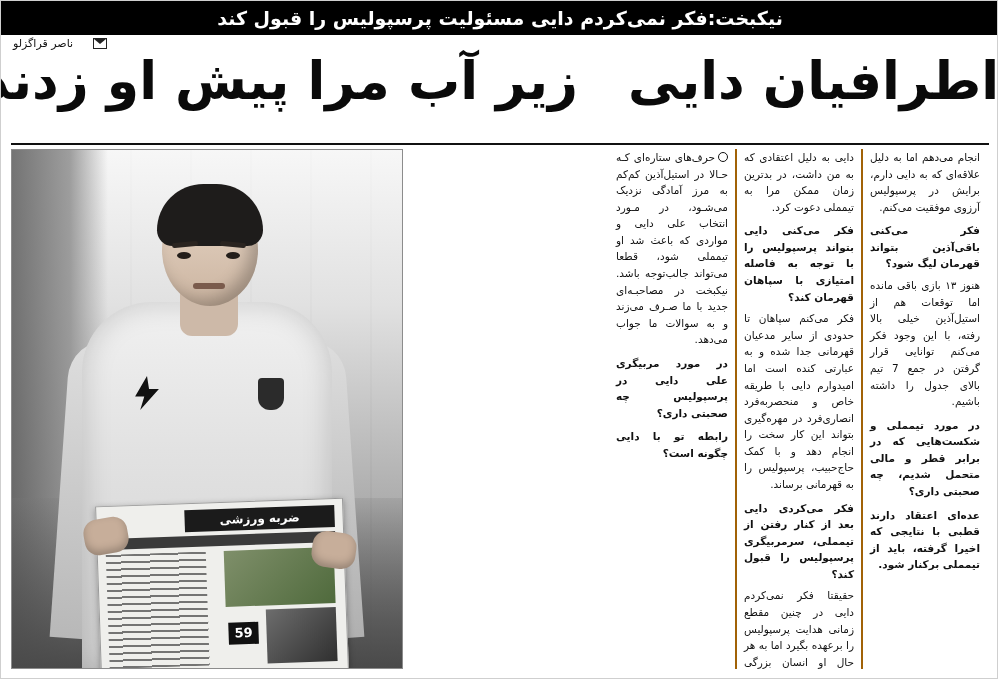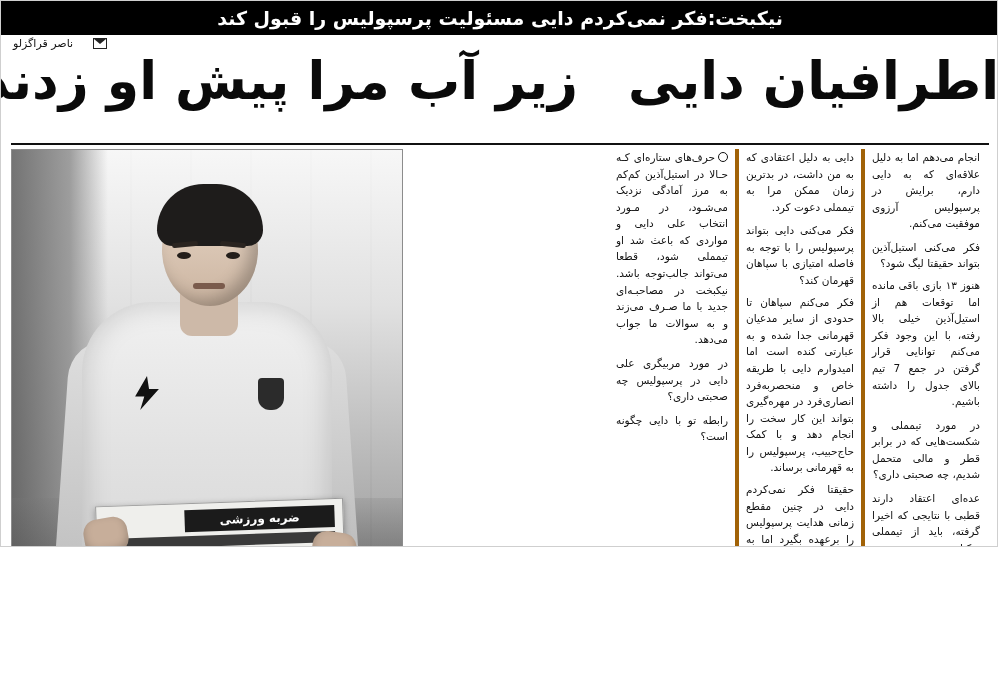--- a/index.html
+++ b/index.html
@@ -10,21 +10,21 @@
   body {
     width: 998px;
     height: 679px;
     font-family: "DejaVu Sans", "Liberation Sans", sans-serif;
     overflow: hidden;
     color: #000;
   }
   .page {
     position: relative;
     width: 998px;
-    height: 547px;
+    height: 679px;
     background: #fff;
     box-sizing: border-box;
     border: 1px solid #cfcfcf;
     overflow: hidden;
   }
 
   
   .banner {
     position: absolute;
     top: 0; left: 0;
@@ -103,31 +103,31 @@
     left: 10px;
     top: 142px;
     width: 978px;
     height: 2px;
     background: #111;
   }
   .col {
     width: 126px;
     padding: 0 7px;
     box-sizing: border-box;
-    border-left: 4px solid #a16207;
+    border-left: 2px solid #a16207;
     font-size: 10.5px;
     line-height: 1.58;
     text-align: justify;
     overflow: hidden;
     color: #111;
   }
   .col:last-child { border-left: none; }
   .col p { margin: 0 0 5px 0; }
   .col p.q {
-    font-weight: normal;
+    font-weight: bold;
     margin-top: 7px;
     margin-bottom: 5px;
   }
   .col p.lead {
     font-weight: normal;
   }
   .bullet {
     display: inline-block;
     width: 8px; height: 8px;
     border: 1.4px solid #111;
@@ -384,29 +384,30 @@
       <div class="ph-paper-num">59</div>
       <div class="ph-paper-lines"></div>
     </div>
     <div class="ph-hand-l"></div>
     <div class="ph-hand-r"></div>
   </div>
 
   <div class="text-cols">
     <div class="col" id="c3">
         <p class="">انجام می‌دهم اما به دلیل علاقه‌ای که به دایی دارم، برایش در پرسپولیس آرزوی موفقیت می‌کنم.</p>
-        <p class="q">فکر می‌کنی استیل‌آذین بتواند حقیقتا لیگ شود؟</p>
+        <p class="q">فکر می‌کنی باقی‌آذین بتواند قهرمان لیگ شود؟</p>
         <p class="">هنوز ۱۳ بازی باقی مانده اما توقعات هم از استیل‌آذین خیلی بالا رفته، با این وجود فکر می‌کنم توانایی قرار گرفتن در جمع 7 تیم بالای جدول را داشته باشیم.</p>
         <p class="q">در مورد تیمملی و شکست‌هایی که در برابر قطر و مالی متحمل شدیم، چه صحبتی داری؟</p>
         <p class="q">عده‌ای اعتقاد دارند قطبی با نتایجی که اخیرا گرفته، باید از تیمملی برکنار شود.</p>
       </div>
     <div class="col" id="c2">
         <p class="">دایی به دلیل اعتقادی که به من داشت، در بدترین زمان ممکن مرا به تیمملی دعوت کرد.</p>
         <p class="q">فکر می‌کنی دایی بتواند پرسپولیس را با توجه به فاصله امتیازی با سپاهان قهرمان کند؟</p>
         <p class="">فکر می‌کنم سپاهان تا حدودی از سایر مدعیان قهرمانی جدا شده و به عبارتی کنده است اما امیدوارم دایی با طریقه خاص و منحصربه‌فرد انصاری‌فرد در مهره‌گیری بتواند این کار سخت را انجام دهد و با کمک حاج‌حبیب، پرسپولیس را به قهرمانی برساند.</p>
+        <p class="q">فکر می‌کردی دایی بعد از کنار رفتن از تیمملی، سرمربیگری پرسپولیس را قبول کند؟</p>
         <p class="">حقیقتا فکر نمی‌کردم دایی در چنین مقطع زمانی هدایت پرسپولیس را برعهده بگیرد اما به هر حال او انسان بزرگی است و انسان‌های بزرگ هم همیشه باشهامت هستند و توانایی انجام کارهای بزرگ را دارند.</p>
       </div>
     <div class="col" id="c1">
         <p class="lead"><span class="bullet"></span><span>حرف‌های ستاره‌ای کـه حـالا در استیل‌آذین کم‌کم به مرز آمادگی نزدیک می‌شـود، در مـورد انتخاب علی دایی و مواردی که باعث شد او تیمملی شود، قطعا می‌تواند جالب‌توجه باشد. نیکبخت در مصاحبـه‌ای جدید با ما صـرف می‌زند و به سوالات ما جواب می‌دهد.</span></p>
         <p class="q">در مورد مربیگری علی دایی در پرسپولیس چه صحبتی داری؟</p>
         <p class="q">رابطه تو با دایی چگونه است؟</p>
       </div>
   </div>
 
 </div>

